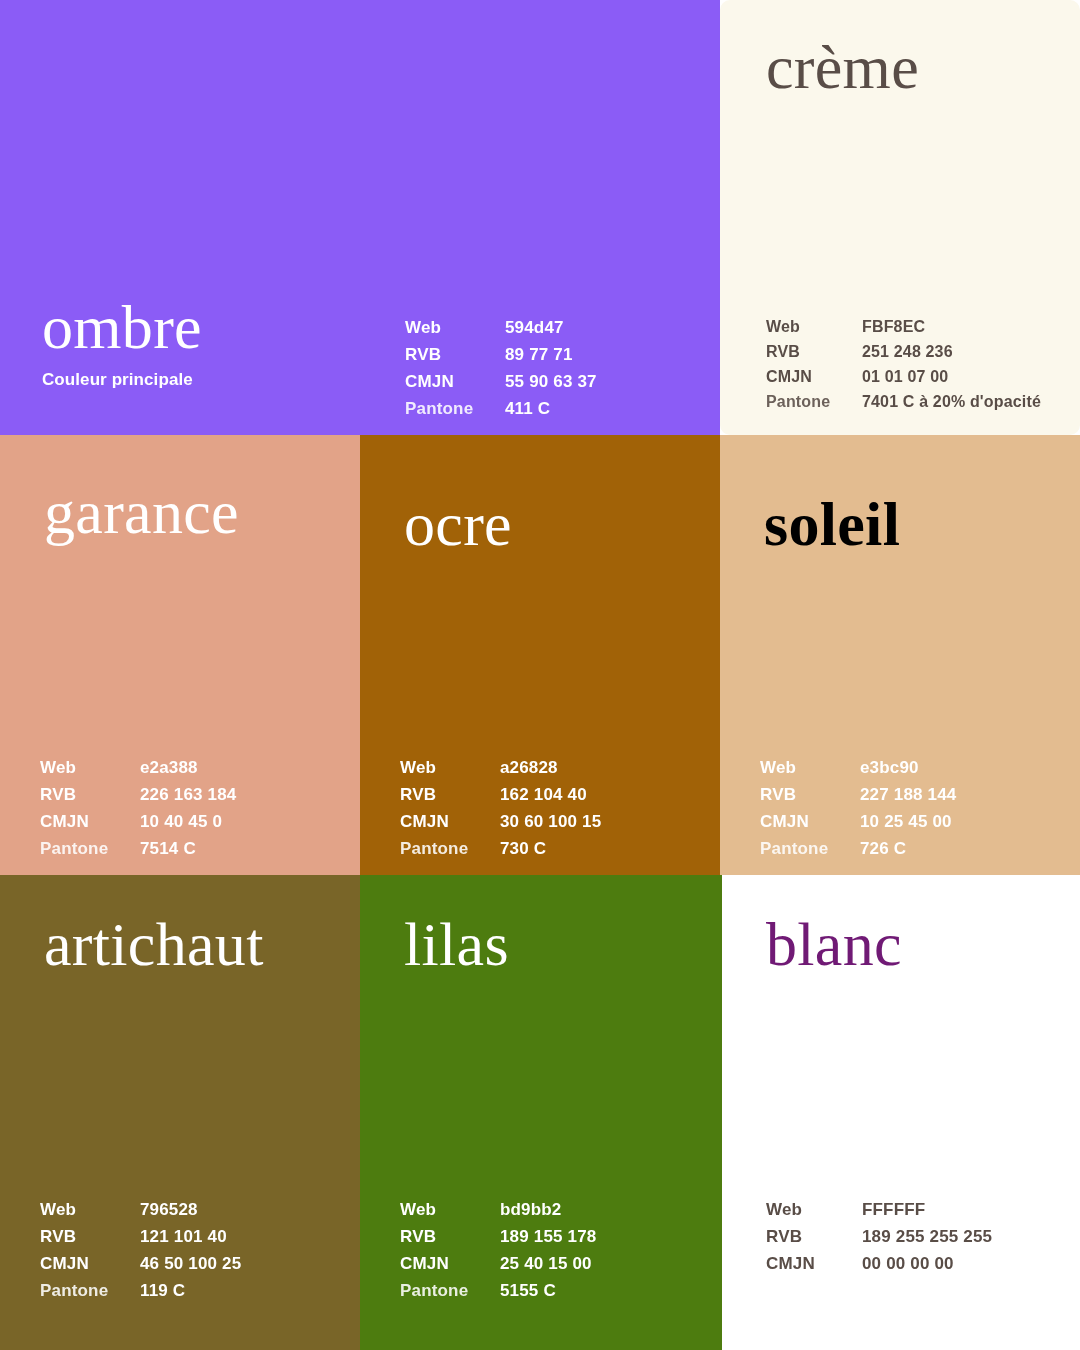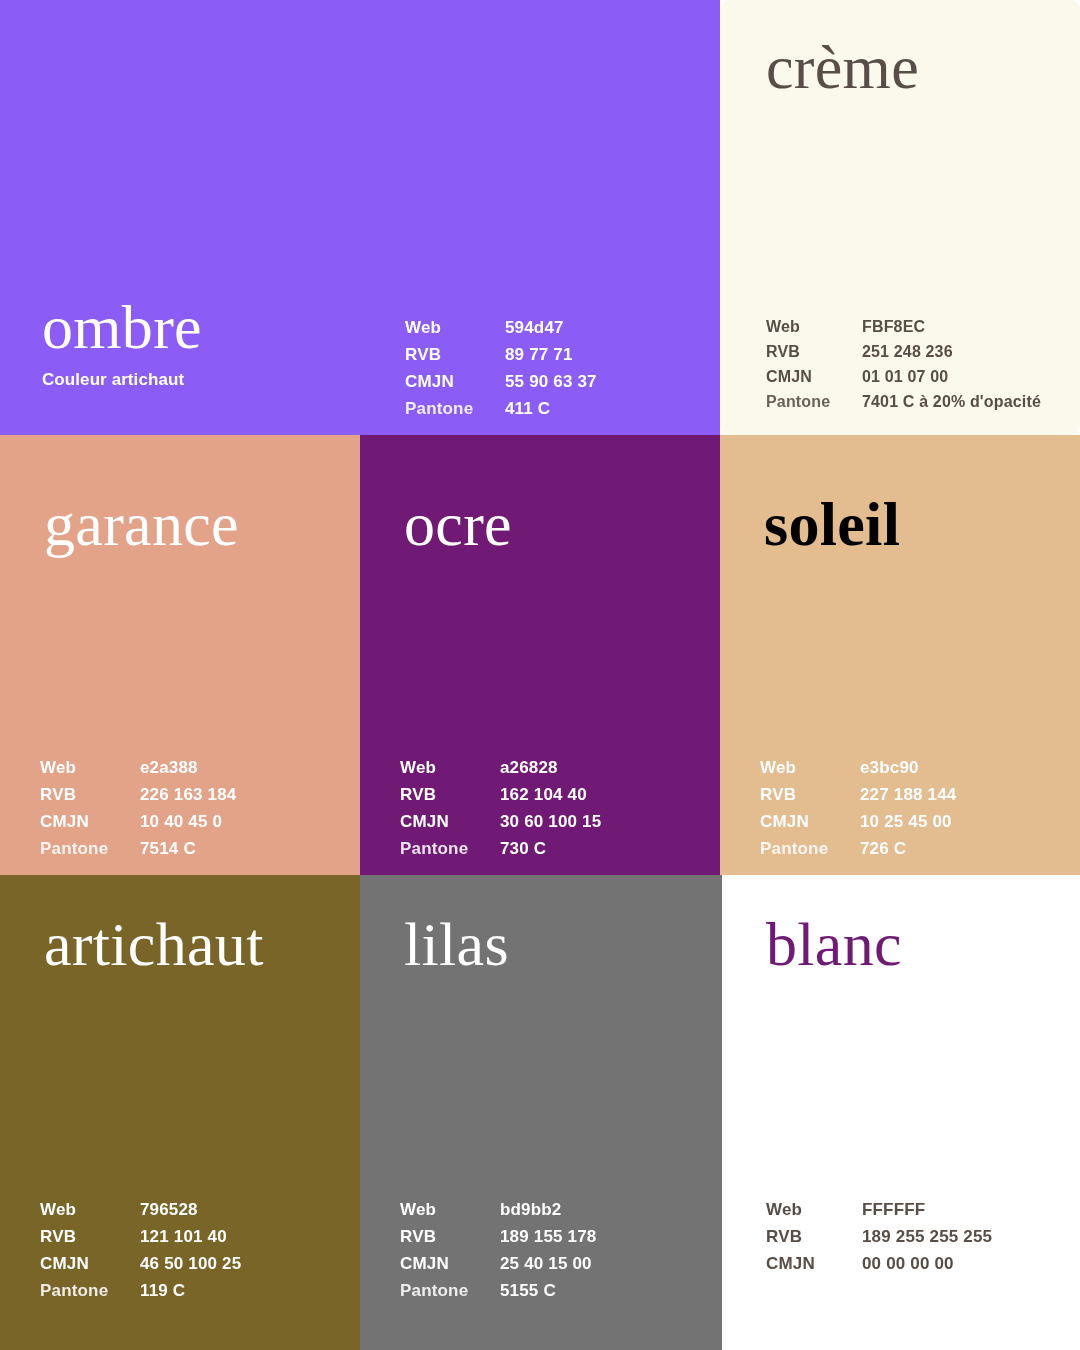--- a/index.html
+++ b/index.html
@@ -122,21 +122,21 @@
   
   #panel-garance {
     left: 0;
     top: 435px;
     width: 360px;
     height: 440px;
     background: #e2a388;
   }
   #panel-garance .headline {
     left: 44px;
-    top: 60px;
+    top: 48px;
     font-size: 62px;
     color: #ffffff;
   }
   #panel-garance .specs {
     left: 40px;
     top: 323px;
     color: #ffffff;
   }
   #panel-garance .specs td.key { width: 96px; }
 
@@ -241,21 +241,21 @@
   }
   #panel-blanc .specs td.key { width: 92px; }
 </style>
 </head>
 <body>
 
 <div class="palette">
 
   <div class="swatch" id="panel-ombre" style="background: #8b5cf6;">
     <div class="headline" style="color: rgb(255, 255, 255);">ombre</div>
-    <div class="subtitle" style="color: rgb(255, 255, 255);">Couleur artichaut</div>
+    <div class="subtitle" style="color: rgb(255, 255, 255);">Couleur principale</div>
     <table class="specs" style="color: rgb(255, 255, 255);">
       <tbody>
         <tr>
           <td class="key">Web</td>
           <td class="val">594d47</td>
         </tr>
         <tr>
           <td class="key">RVB</td>
           <td class="val">89  77  71</td>
         </tr>
@@ -312,21 +312,21 @@
           <td class="val">10  40  45  0</td>
         </tr>
         <tr class="pantone-row">
           <td class="key">Pantone</td>
           <td class="val">7514 C</td>
         </tr>
       </tbody>
     </table>
   </div>
 
-  <div class="swatch" id="panel-ocre" style="background: #701a75;">
+  <div class="swatch" id="panel-ocre" style="background: #a16207;">
     <div class="headline" style="color: rgb(255, 255, 255);">ocre</div>
     <table class="specs" style="color: rgb(255, 255, 255);">
       <tbody>
         <tr>
           <td class="key">Web</td>
           <td class="val">a26828</td>
         </tr>
         <tr>
           <td class="key">RVB</td>
           <td class="val">162  104  40</td>
@@ -384,21 +384,21 @@
           <td class="val">46  50  100  25</td>
         </tr>
         <tr class="pantone-row">
           <td class="key">Pantone</td>
           <td class="val">119 C</td>
         </tr>
       </tbody>
     </table>
   </div>
 
-  <div class="swatch" id="panel-lilas" style="background: #737373;">
+  <div class="swatch" id="panel-lilas" style="background: #4d7c0f;">
     <div class="headline" style="color: rgb(255, 255, 255);">lilas</div>
     <table class="specs" style="color: rgb(255, 255, 255);">
       <tbody>
         <tr>
           <td class="key">Web</td>
           <td class="val">bd9bb2</td>
         </tr>
         <tr>
           <td class="key">RVB</td>
           <td class="val">189  155  178</td>

